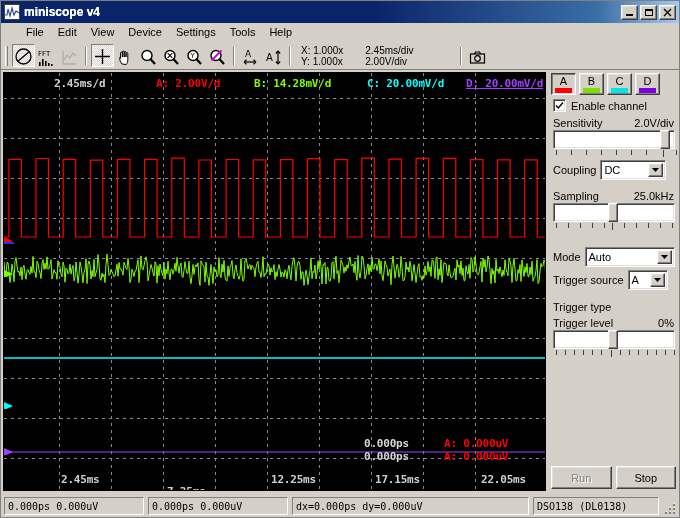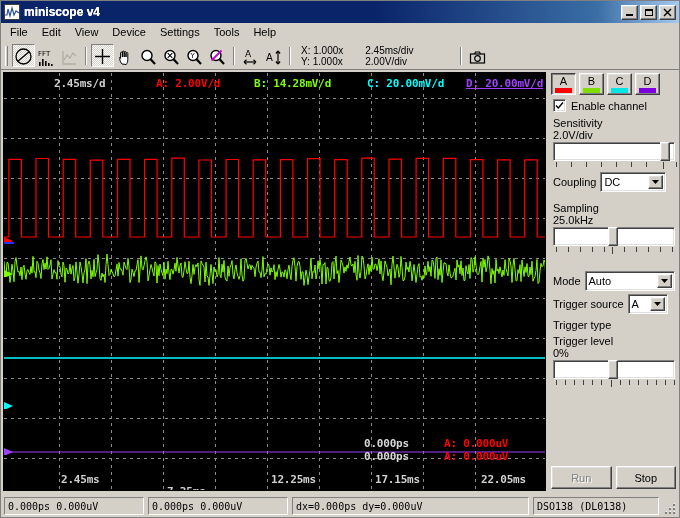--- a/index.html
+++ b/index.html
@@ -55,21 +55,21 @@
     font-family: "Liberation Sans", sans-serif;
   }
   .winbtn .glyph-min { width: 7px; height: 2px; background: #000; margin-top: 6px; }
   .winbtn .glyph-max { width: 8px; height: 7px; border: 1px solid #000; border-top-width: 2px; }
   .winbtn svg { display:block; }
 
   
   .menubar {
     height: 19px;
     display: flex; align-items: center;
-    padding-left: 2px;
+    padding-left: 18px;
     background: #d4d0c8;
     border-bottom: 0px solid #d4d0c8;
   }
   .menuitem {
     padding: 2px 7px 3px 7px;
     font-size: 11px;
     line-height: 12px;
     color: #000;
     white-space: nowrap;
   }
@@ -195,21 +195,20 @@
     border-color: #808080 #ffffff #ffffff #808080;
     box-shadow: inset 1px 1px 0 #404040, inset -1px -1px 0 #dfdfdf;
     position: relative;
     flex: 0 0 auto;
   }
   .chkbox svg { position: absolute; left: 1px; top: 1px; }
   .lblrow {
     display: flex; justify-content: space-between; align-items: baseline;
     margin: 0 2px 1px 3px;
     font-size: 11px;
-    flex-direction: column;
   }
   .slider {
     margin: 0 1px 0 3px;
     height: 19px;
     position: relative;
   }
   .slider .track {
     position: absolute; left: 0; right: 0; top: 0; height: 19px;
     background: #fff;
     border: 1px solid;
@@ -628,21 +627,21 @@
         <div class="combo" style="max-width:40px">
           <span class="val">A</span>
           <span class="arrow">
             <svg width="7" height="4" viewBox="0 0 7 4">
                 <polygon points="0,0 7,0 3.5,4" fill="#000"></polygon>
               </svg>
           </span>
         </div>
       </div>
 
-      <div class="lblrow" style="margin-top:5px">
+      <div class="lblrow" style="margin-top:11px">
         <span>Trigger type</span>
       </div>
 
       <div class="lblrow" style="margin-top:4px">
         <span>Trigger level</span>
         <span>0%</span>
       </div>
       <div class="slider">
         <div class="track"></div>
         <div class="thumb" style="left:55px"></div>

